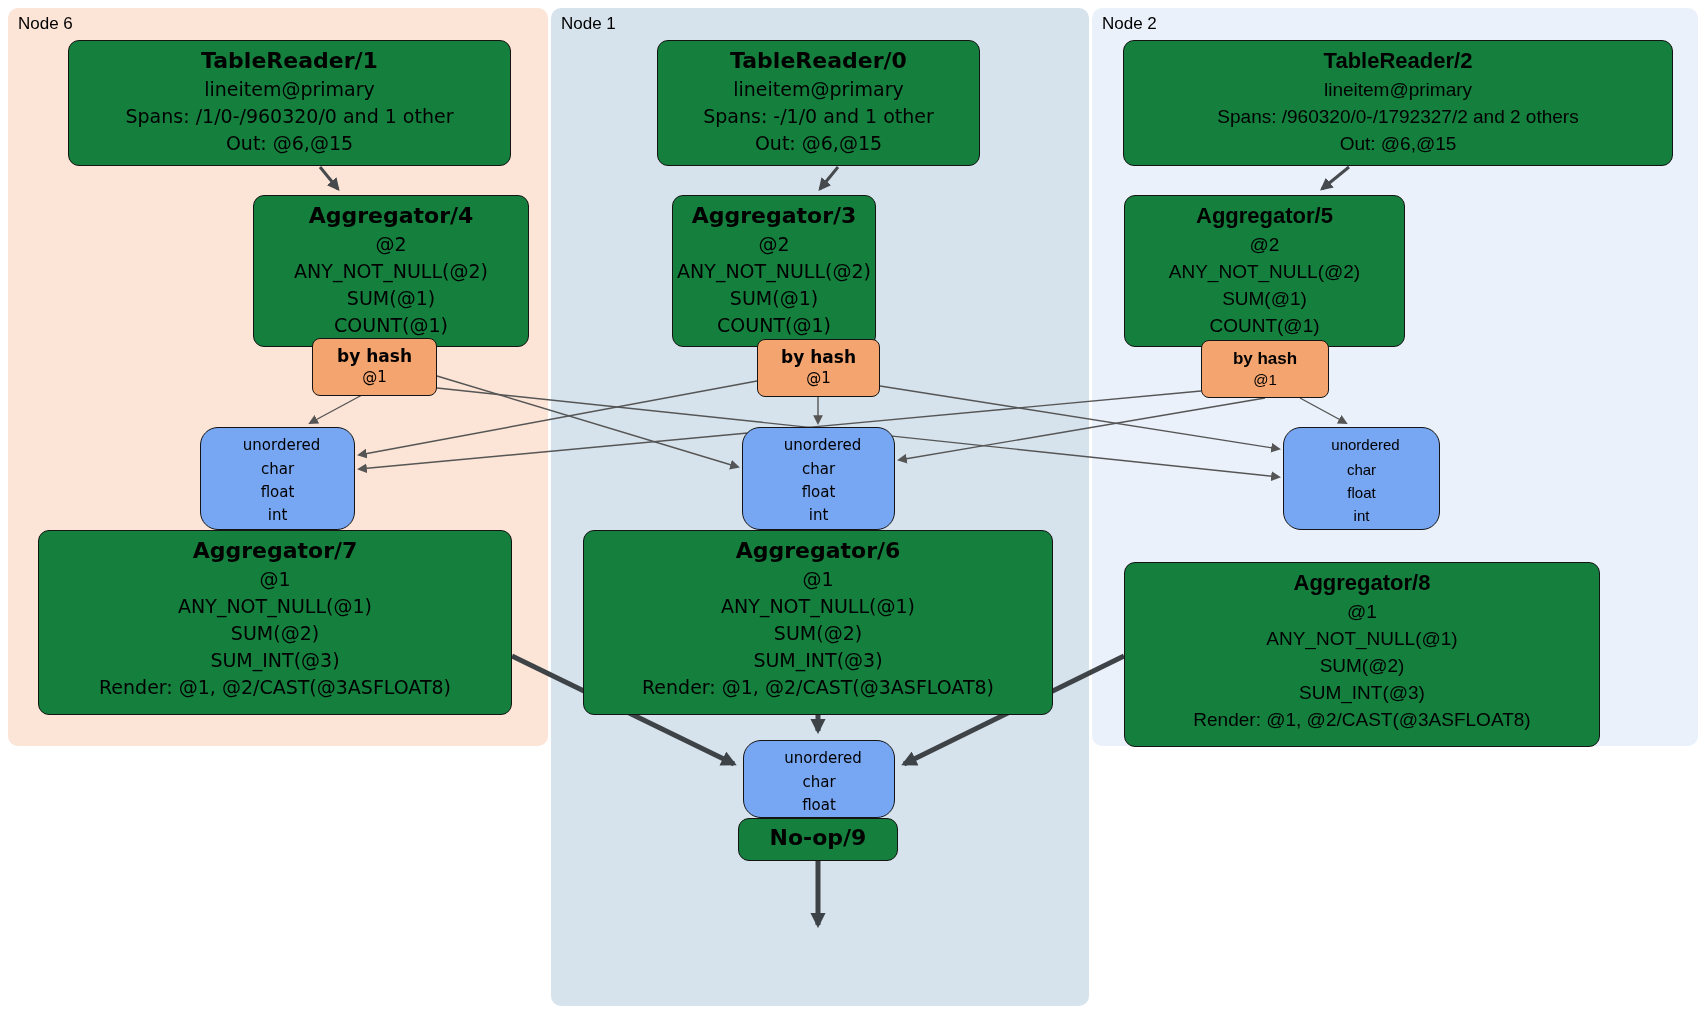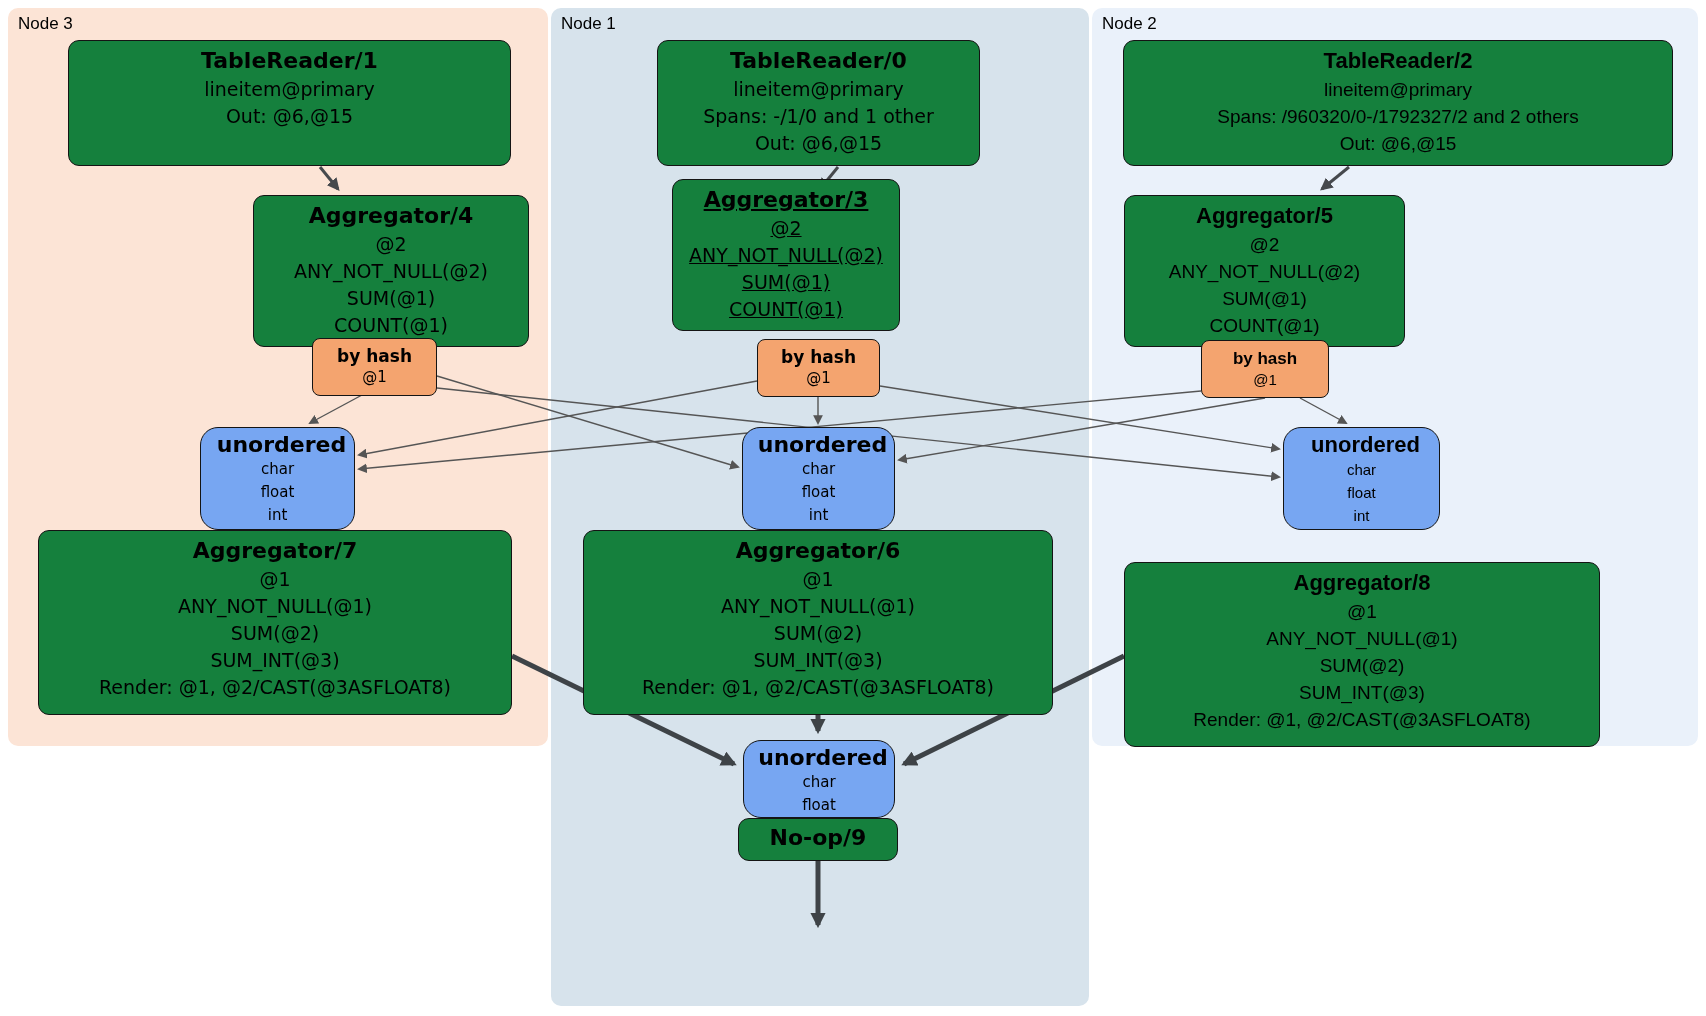--- a/index.html
+++ b/index.html
@@ -11,35 +11,35 @@
   .box{position:absolute;background:#15803d;border:1.6px solid #141414;border-radius:11px;
        z-index:2;text-align:center;box-sizing:border-box;}
   .box .t{font-weight:bold;font-size:22px;line-height:30px;padding-top:5px;white-space:nowrap;}
   .box .l{font-size:19px;line-height:27px;white-space:nowrap;}
   .pill{position:absolute;background:#f4a46f;border:1.6px solid #141414;border-radius:8px;
         z-index:3;text-align:center;box-sizing:border-box;}
   .pill .t{font-weight:bold;font-size:17px;line-height:23px;padding-top:6px;white-space:nowrap;}
   .pill .l{font-size:15px;line-height:19px;white-space:nowrap;}
   .sync{position:absolute;background:#77a6f2;border:1.6px solid #141414;border-radius:18px;
         z-index:3;text-align:center;box-sizing:border-box;}
-  .sync .t{font-weight:bold;font-size:22px;line-height:26px;padding-top:4px;white-space:nowrap;padding-left:8px;}
+  .sync .t{font-weight:normal;font-size:15px;line-height:26px;padding-top:4px;white-space:nowrap;padding-left:8px;}
   .sync .l{font-size:15px;line-height:23px;white-space:nowrap;}
   .single .t{line-height:38px;padding-top:0;}
   .narrow{font-family:"Liberation Sans",sans-serif;}
 </style>
 </head>
 <body>
 
 <div id="stage">
 
   <div class="panel" style="left:8px;top:8px;width:540px;height:738px;background:#fce4d6;"></div>
   <div class="panel" style="left:551px;top:8px;width:538px;height:998px;background:#d7e3ec;"></div>
   <div class="panel" style="left:1092px;top:8px;width:606px;height:738px;background:#eaf1fa;"></div>
 
-  <div class="panel-label" style="left:18px;top:14px;">Node 3</div>
+  <div class="panel-label" style="left:18px;top:14px;">Node 6</div>
   <div class="panel-label" style="left:561px;top:14px;">Node 1</div>
   <div class="panel-label" style="left:1102px;top:14px;">Node 2</div>
 
   <svg id="edges" width="1706" height="1016">
     <defs>
       <marker id="mThin" viewBox="0 0 10 10" refX="8" refY="5" markerWidth="7" markerHeight="7" orient="auto-start-reverse">
           <path d="M0,0 L10,5 L0,10 z" fill="#555555"></path>
         </marker>
       <marker id="mMed" viewBox="0 0 10 10" refX="8" refY="5" markerWidth="4.2" markerHeight="4.2" orient="auto-start-reverse">
           <path d="M0,0 L10,5 L0,10 z" fill="#46494d"></path>
@@ -71,20 +71,21 @@
       <path d="M512,656 L734,764" marker-end="url(#mThick)"></path>
       <path d="M818,715 L818,731" marker-end="url(#mThick)"></path>
       <path d="M1124,656 L904,764" marker-end="url(#mThick)"></path>
       <path d="M818,861 L818,925" marker-end="url(#mThick)"></path>
     </g>
   </svg>
 
   <div class="box" style="left:68px;top:40px;width:443px;height:126px;">
     <div class="t">TableReader/1</div>
     <div class="l">lineitem@primary</div>
+    <div class="l">Spans: /1/0-/960320/0 and 1 other</div>
     <div class="l">Out: @6,@15</div>
   </div>
   <div class="box" style="left:237px;top:195px;width:276px;height:152px;margin-left:16px;">
     <div class="t">Aggregator/4</div>
     <div class="l">@2</div>
     <div class="l">ANY_NOT_NULL(@2)</div>
     <div class="l">SUM(@1)</div>
     <div class="l">COUNT(@1)</div>
   </div>
   <div class="pill" style="left:312px;top:338px;width:125px;height:58px;">
@@ -105,21 +106,21 @@
     <div class="l">SUM_INT(@3)</div>
     <div class="l">Render: @1, @2/CAST(@3ASFLOAT8)</div>
   </div>
 
   <div class="box" style="left:657px;top:40px;width:323px;height:126px;">
     <div class="t">TableReader/0</div>
     <div class="l">lineitem@primary</div>
     <div class="l">Spans: -/1/0 and 1 other</div>
     <div class="l">Out: @6,@15</div>
   </div>
-  <div class="box" style="left:672px;top:179px;width:228px;height:152px;text-decoration:underline;">
+  <div class="box" style="left:672px;top:195px;width:204px;height:152px;">
     <div class="t">Aggregator/3</div>
     <div class="l">@2</div>
     <div class="l">ANY_NOT_NULL(@2)</div>
     <div class="l">SUM(@1)</div>
     <div class="l">COUNT(@1)</div>
   </div>
   <div class="pill" style="left:757px;top:339px;width:123px;height:58px;">
     <div class="t">by hash</div>
     <div class="l">@1</div>
   </div>

